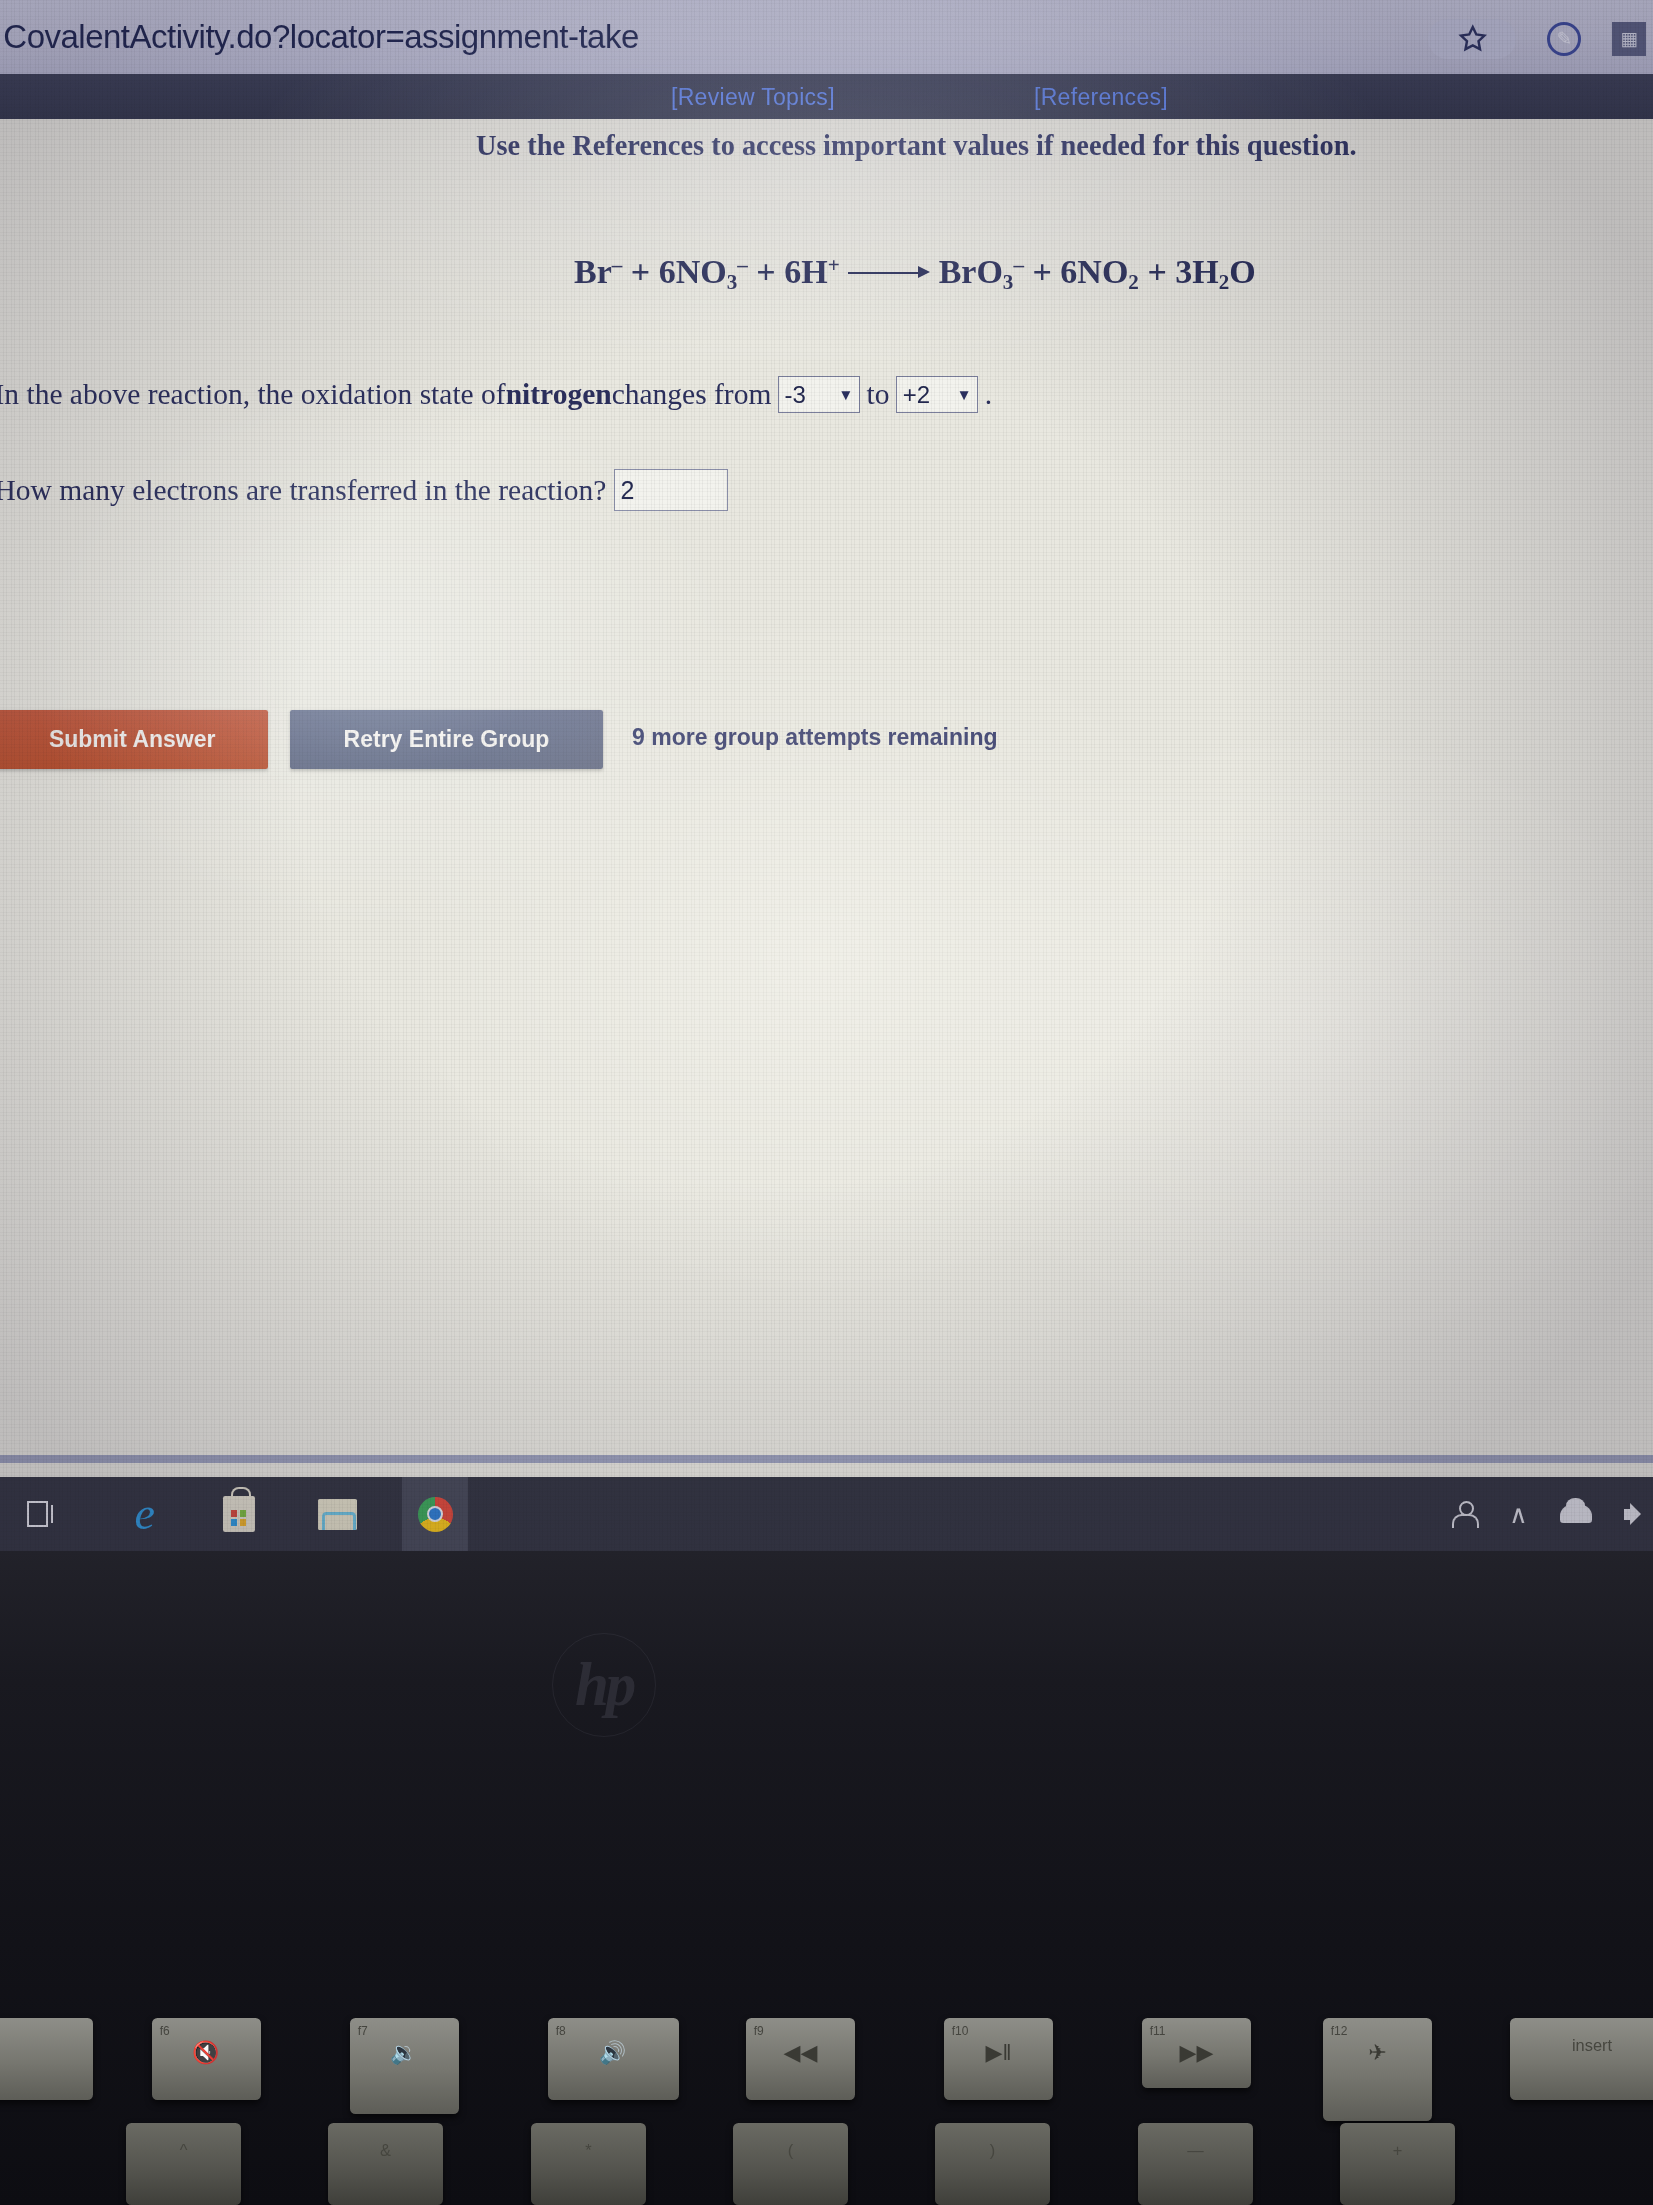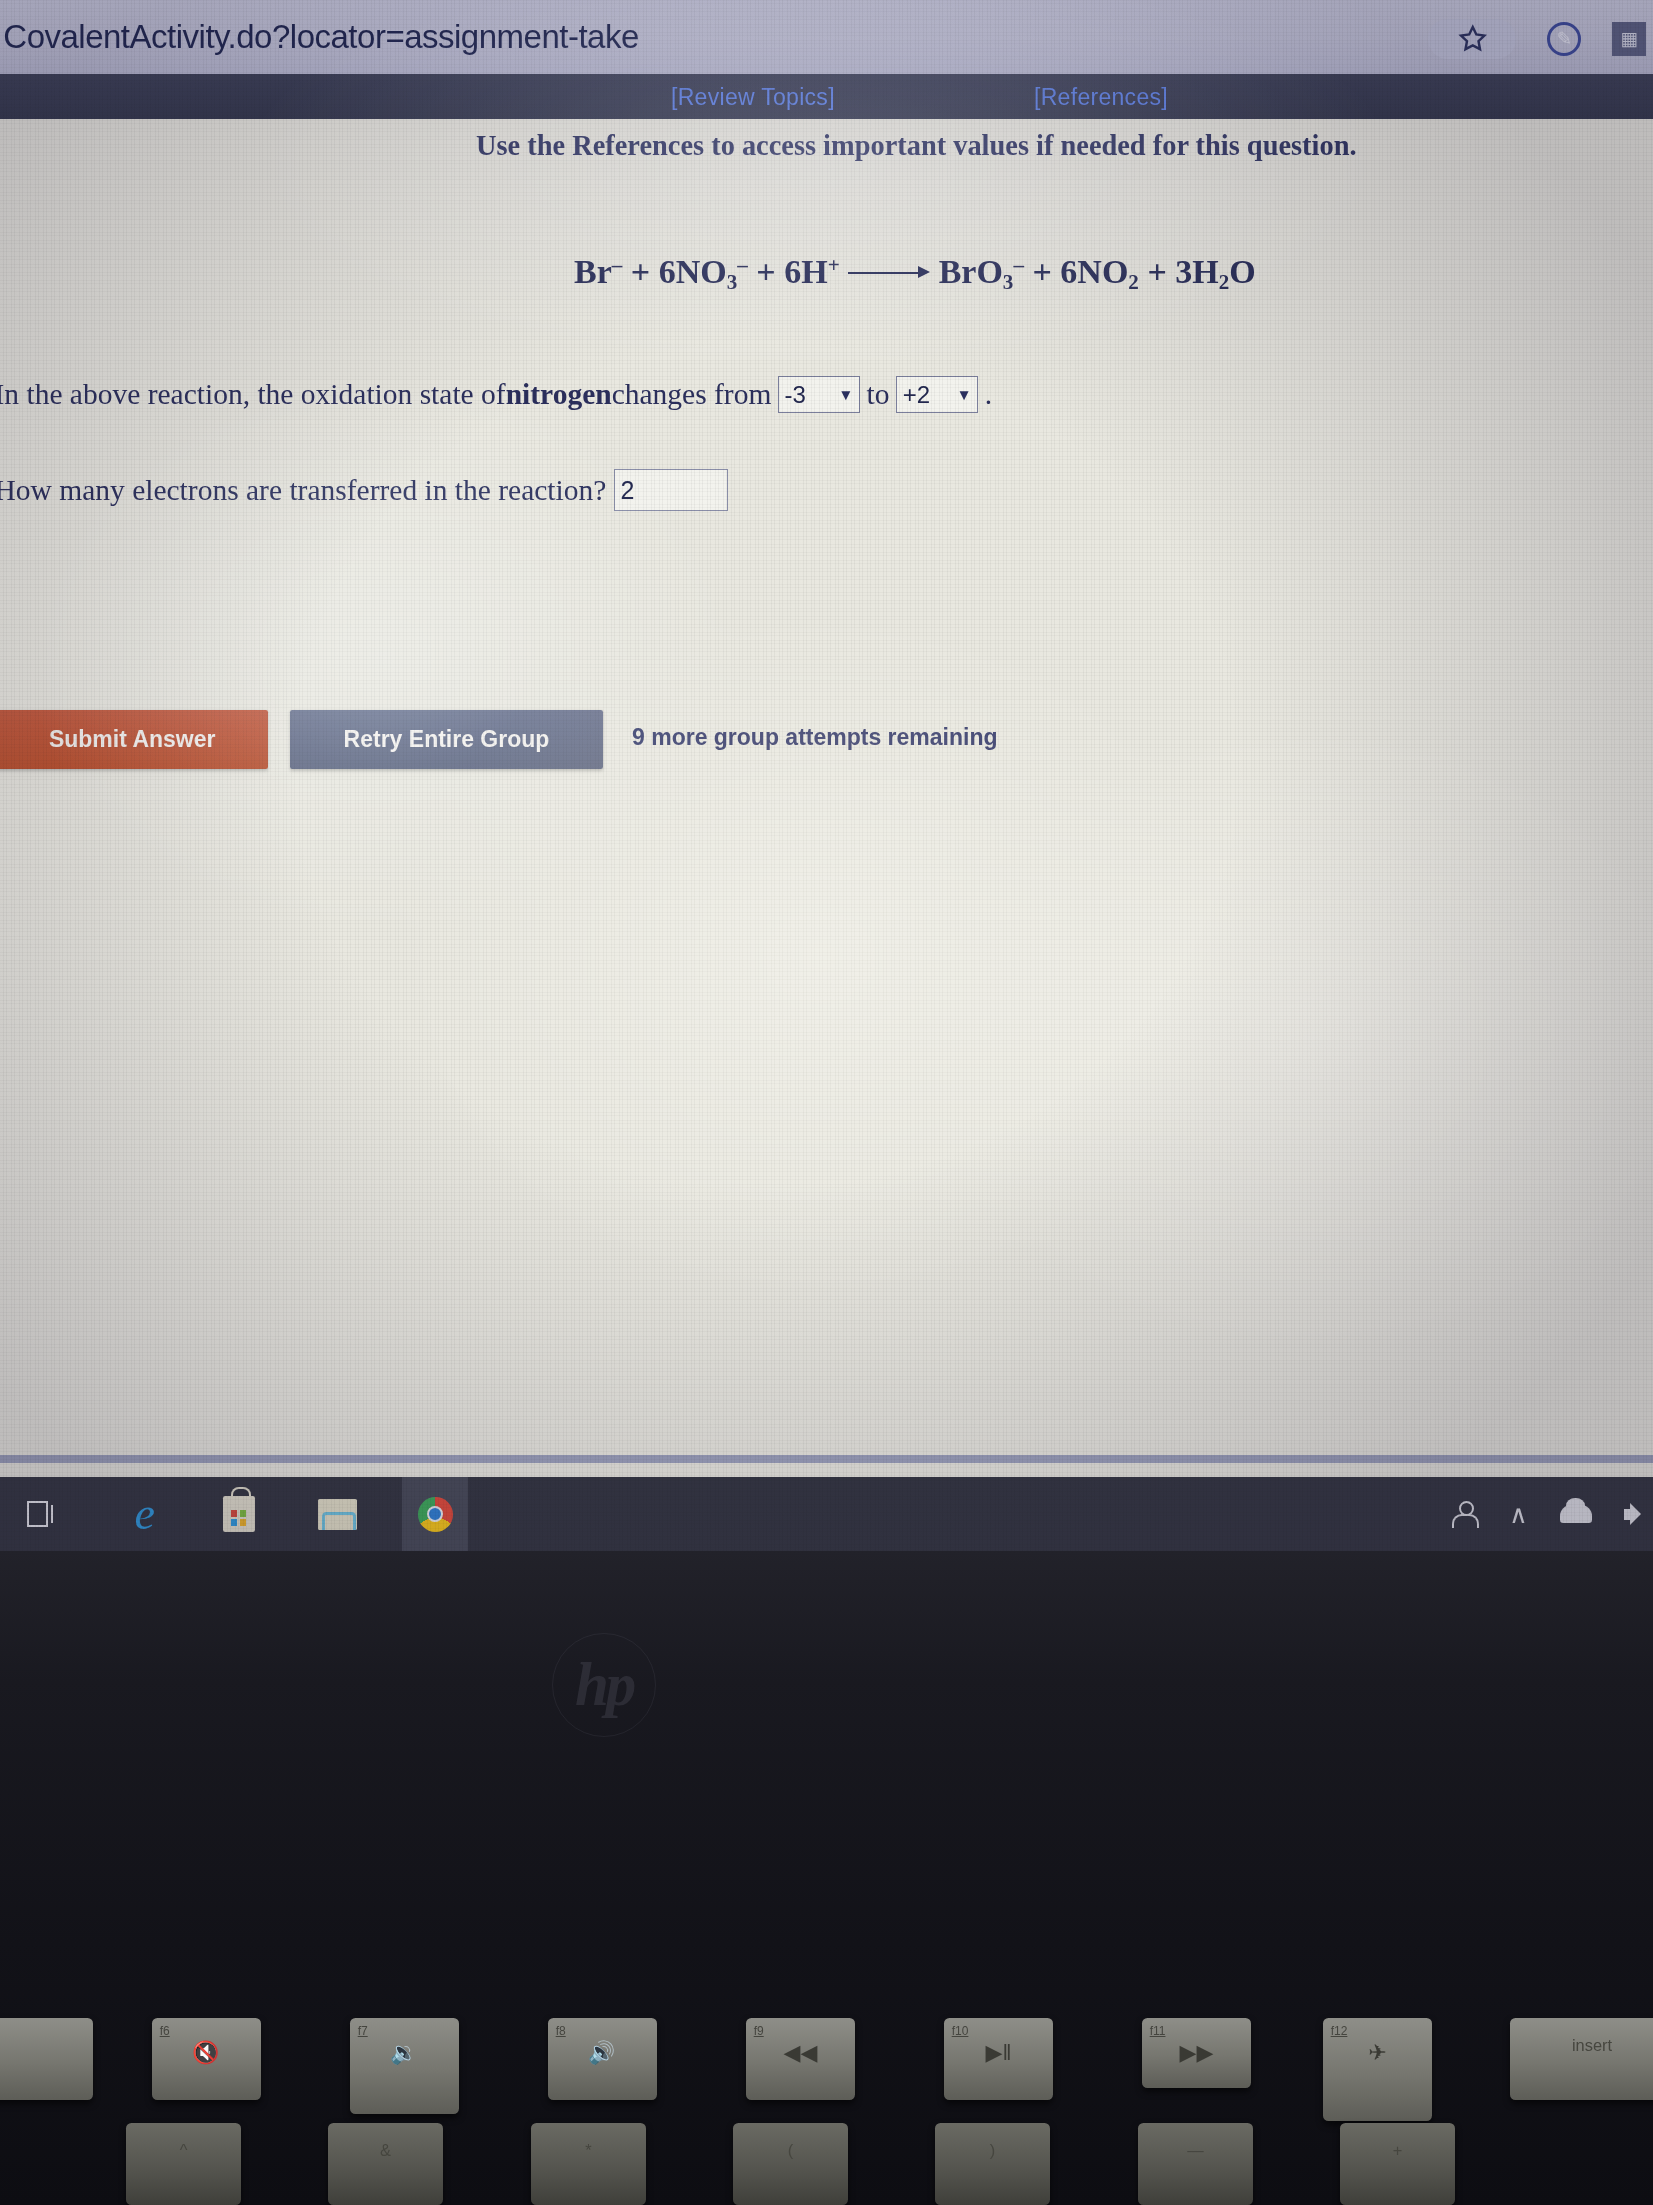--- a/index.html
+++ b/index.html
@@ -216,21 +216,21 @@
     display:flex; align-items:center; justify-content:center;
     font-family:"Liberation Serif", serif; font-style:italic; font-weight:bold;
     font-size:61px; color:rgba(150,152,168,.16); z-index:25; letter-spacing:-3.3px;
   }
   #keyboard { position:absolute; left:0; top:2002px; width:1654px; height:203px; z-index:25; }
   .key {
     position:absolute; background:linear-gradient(180deg,#8e8e88 0%, #76766f 55%, #5d5d57 100%);
     border-radius:5.5px; box-shadow:0 3.3px 6.6px rgba(0,0,0,.55);
     color:#33332e; font-family:"Liberation Sans", sans-serif;
   }
-  .key .fl { position:absolute; left:7.7px; top:5.5px; font-size:12px; color:#45453f;text-decoration:underline; }
+  .key .fl { position:absolute; left:7.7px; top:5.5px; font-size:12px; color:#45453f; }
   .key .glyph {
     position:absolute; left:0; right:0; top:22px; text-align:center;
     font-size:22px; color:#3a3a34;
   }
   .key .lbl {
     position:absolute; left:0; right:0; top:17.5px; text-align:center;
     font-size:16.4px; color:#46463f;
   }
   .keyrow2 .key { background:linear-gradient(180deg,#6a6a63 0%, #53534d 60%, #3f3f3a 100%); }
 </style>
@@ -370,21 +370,21 @@
     <div class="key" style="left:-33px; top:16.4px; width:126px; height:82px;"></div>
 
     <div class="key" style="left:152px; top:16.4px; width:109px; height:82px;">
       <span class="fl">f6</span>
       <span class="glyph">🔇</span>
     </div>
     <div class="key" style="left:350px; top:16.4px; width:109px; height:96px;">
       <span class="fl">f7</span>
       <span class="glyph">🔉</span>
     </div>
-    <div class="key" style="left:548px; top:16.4px; width:109px; height:82px;">
+    <div class="key" style="left:548px; top:16.4px; width:131px; height:82px;">
       <span class="fl">f8</span>
       <span class="glyph">🔊</span>
     </div>
     <div class="key" style="left:746px; top:16.4px; width:109px; height:82px;">
       <span class="fl">f9</span>
       <span class="glyph">◀◀</span>
     </div>
     <div class="key" style="left:944px; top:16.4px; width:109px; height:82px;">
       <span class="fl">f10</span>
       <span class="glyph">▶‖</span>

